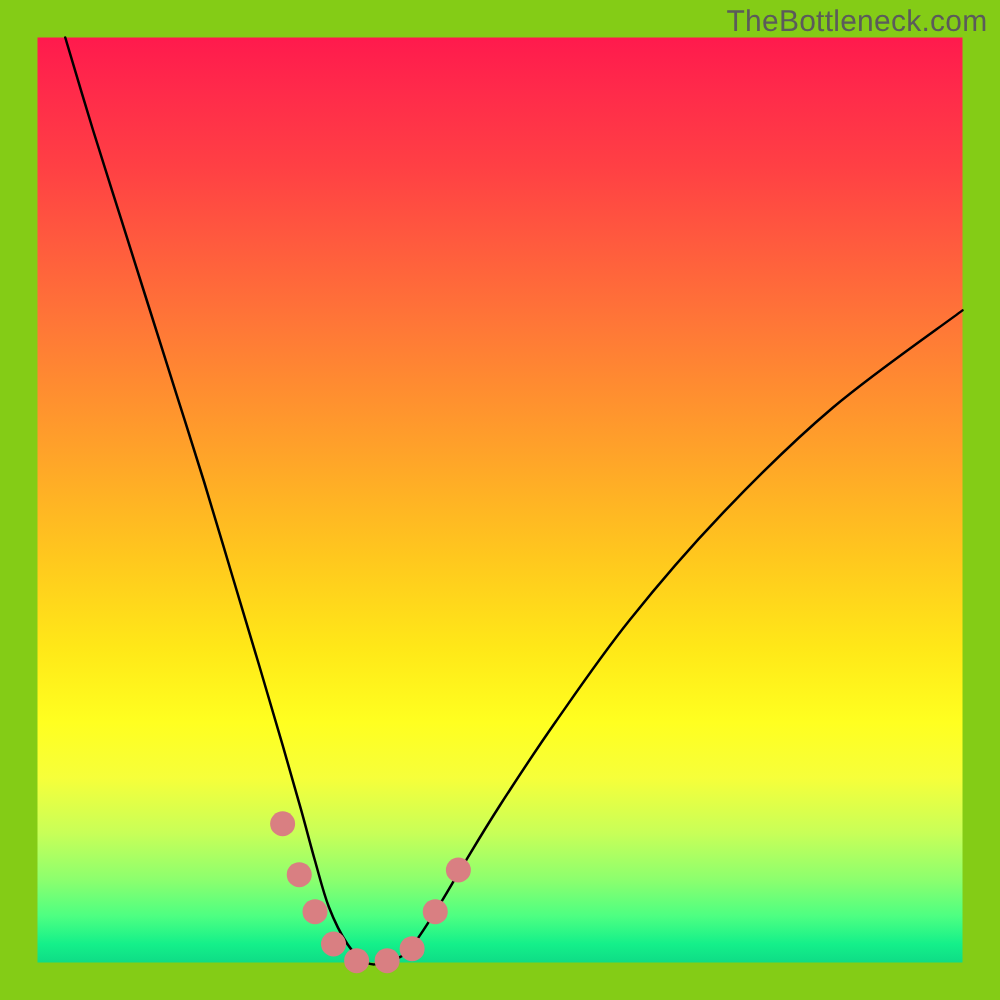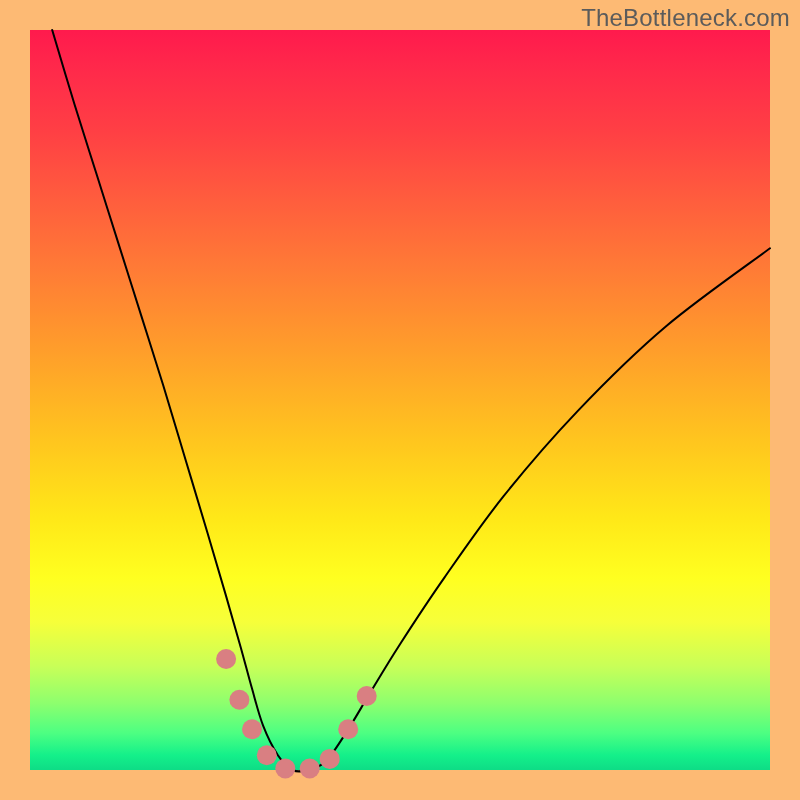--- a/index.html
+++ b/index.html
@@ -10,21 +10,21 @@
     background: #000;
     overflow: hidden;
     font-family: Arial, Helvetica, sans-serif;
   }
   .frame {
     position: absolute;
     top: 0;
     left: 0;
     width: 800px;
     height: 800px;
-    background: #fdba74;
+    background: #84cc16;
   }
   .plot-area {
     position: absolute;
     top: 30px;
     left: 30px;
     width: 740px;
     height: 740px;
     
     background: linear-gradient(to bottom,
       #ff1a4d 0%,

